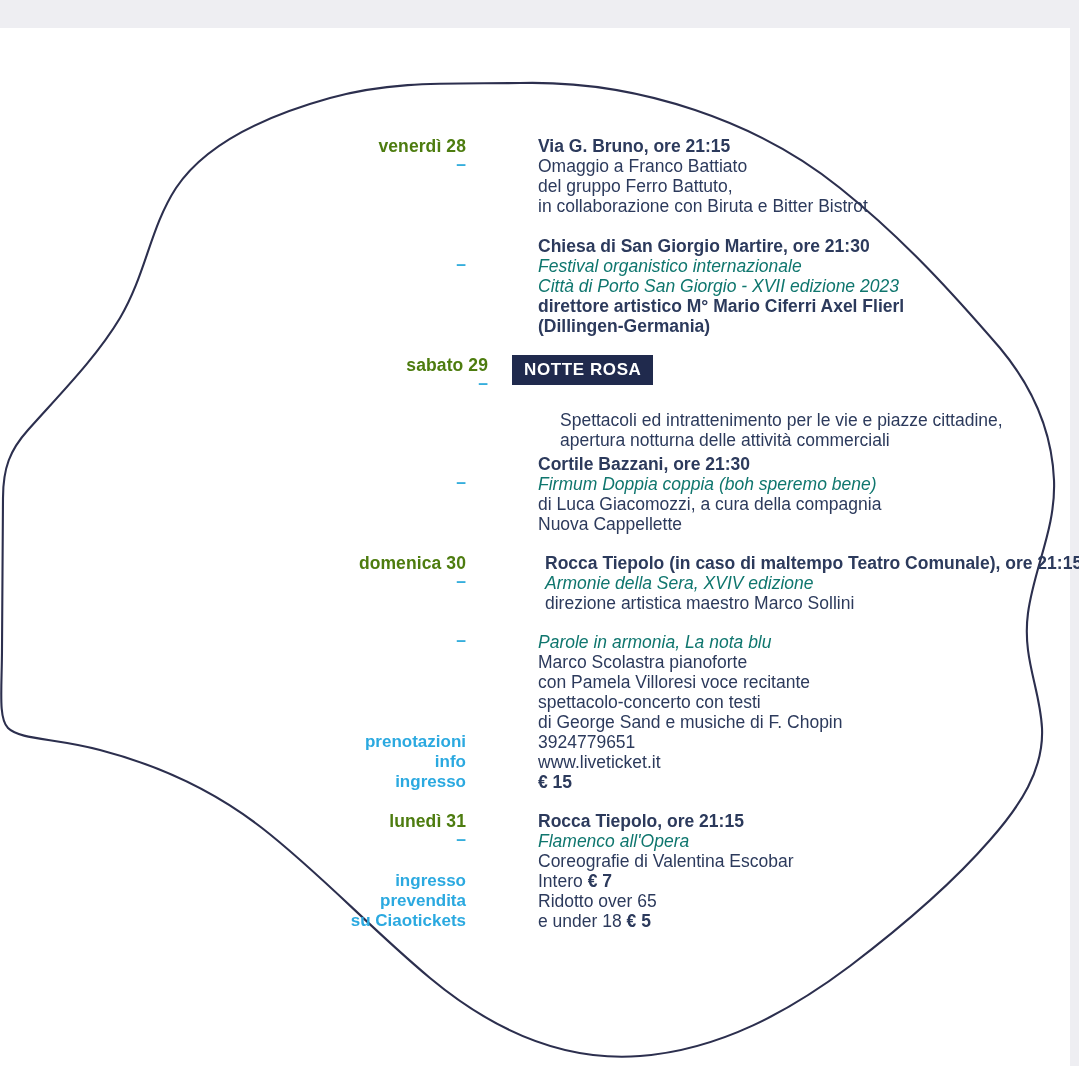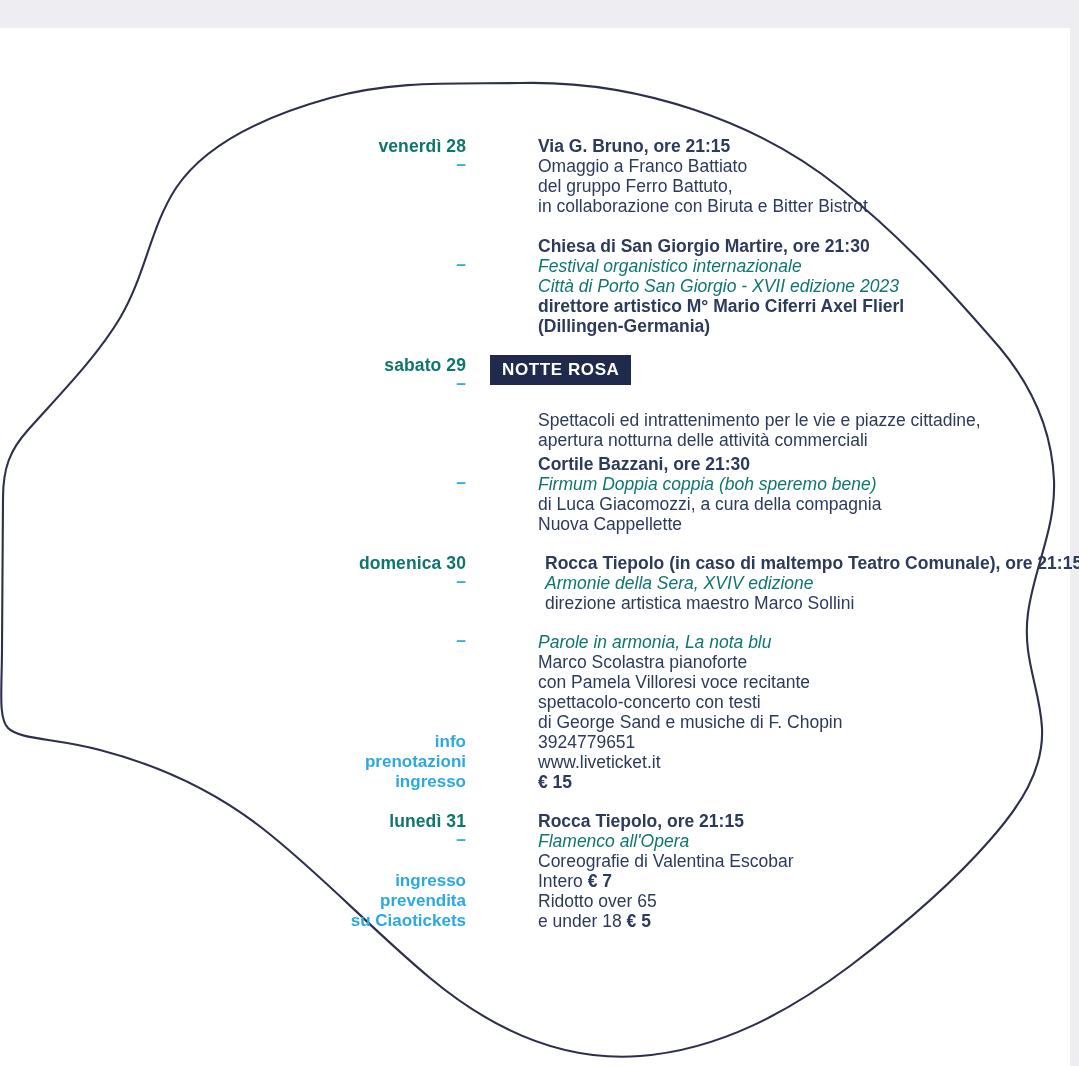--- a/index.html
+++ b/index.html
@@ -65,21 +65,21 @@
     padding-right: 0;
     position: relative;
   }
   .gutter-stack {
     display: block;
     text-align: right;
     padding-right: 24px;
   }
   .daylabel {
     display: block;
-    color: #0f766e;
+    color: #4d7c0f;
     font-weight: 700;
     font-size: 17.5px;
     line-height: 20px;
     letter-spacing: .1px;
     white-space: nowrap;
   }
   .dash {
     display: block;
     color: #35AEDC;
     font-weight: 700;
@@ -185,21 +185,21 @@
     </div>
     <div class="body">
       <span class="ln b">Chiesa di San Giorgio Martire, ore 21:30</span>
       <span class="ln i">Festival organistico internazionale</span>
       <span class="ln i">Città di Porto San Giorgio - XVII edizione 2023</span>
       <span class="ln b">direttore artistico M° Mario Ciferri Axel Flierl</span>
       <span class="ln b">(Dillingen-Germania)</span>
     </div>
   </div>
 
-  <div class="entry" style="top:355px; left:0; width:1079px;">
+  <div class="entry" style="top:355px; left:0; width:1079px;padding-left:22px;">
     <div class="gutter">
       <span class="gutter-stack">
         <span class="daylabel">sabato 29</span>
         <span class="dash">–</span>
       </span>
     </div>
     <div class="body">
       <span class="badge">NOTTE ROSA</span>
       <span class="ln">Spettacoli ed intrattenimento per le vie e piazze cittadine,</span>
       <span class="ln">apertura notturna delle attività commerciali</span>
@@ -245,22 +245,22 @@
       <span class="ln">Marco Scolastra pianoforte</span>
       <span class="ln">con Pamela Villoresi voce recitante</span>
       <span class="ln">spettacolo-concerto con testi</span>
       <span class="ln">di George Sand e musiche di F. Chopin</span>
     </div>
   </div>
 
   <div class="entry" style="top:732px; left:0; width:1079px;">
     <div class="gutter">
       <span class="gutter-stack">
+        <span class="sidelabel">prenotazioni</span>
         <span class="sidelabel">info</span>
-        <span class="sidelabel">prenotazioni</span>
         <span class="sidelabel">ingresso</span>
       </span>
     </div>
     <div class="body">
       <span class="ln">3924779651</span>
       <span class="ln">www.liveticket.it</span>
       <span class="ln b">€ 15</span>
     </div>
   </div>
 

